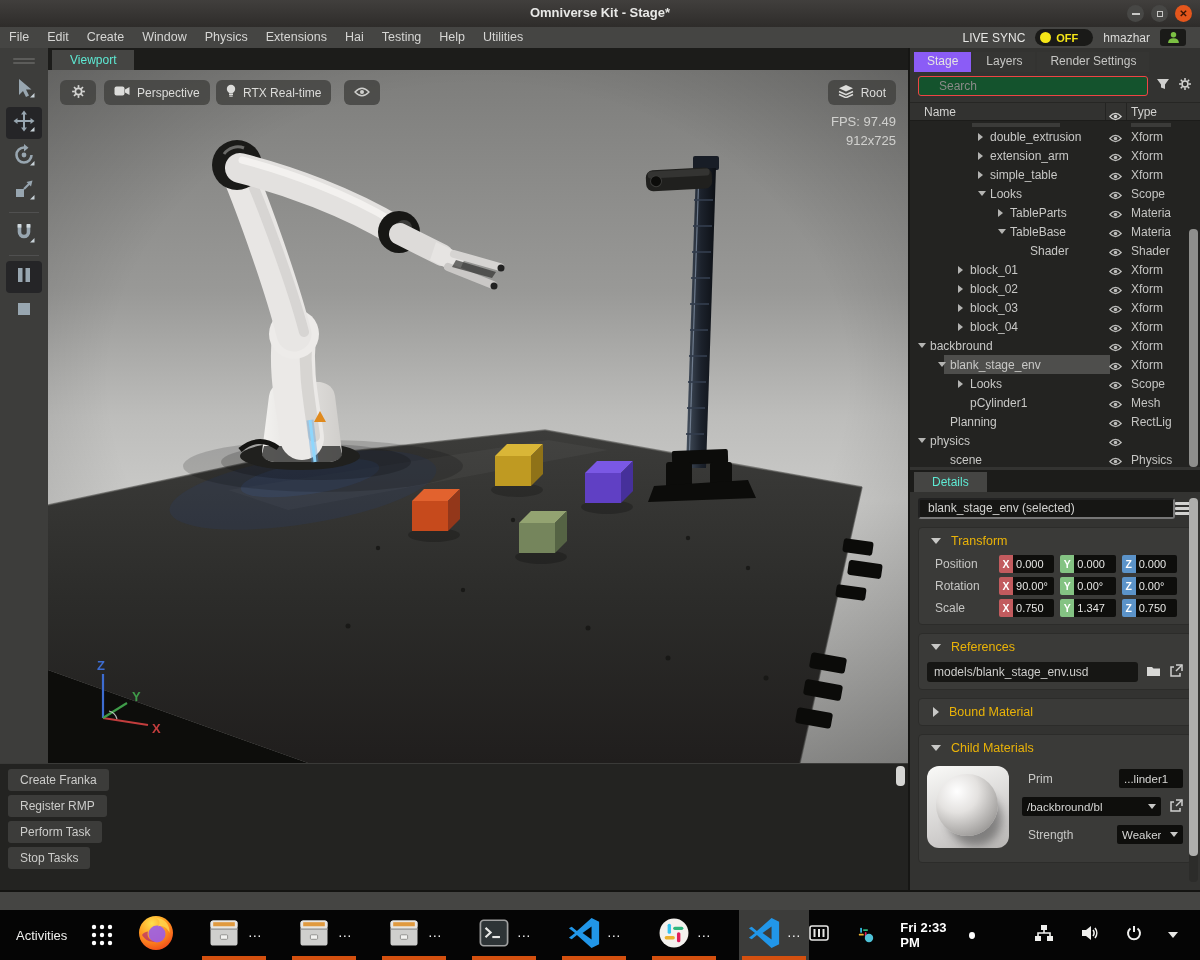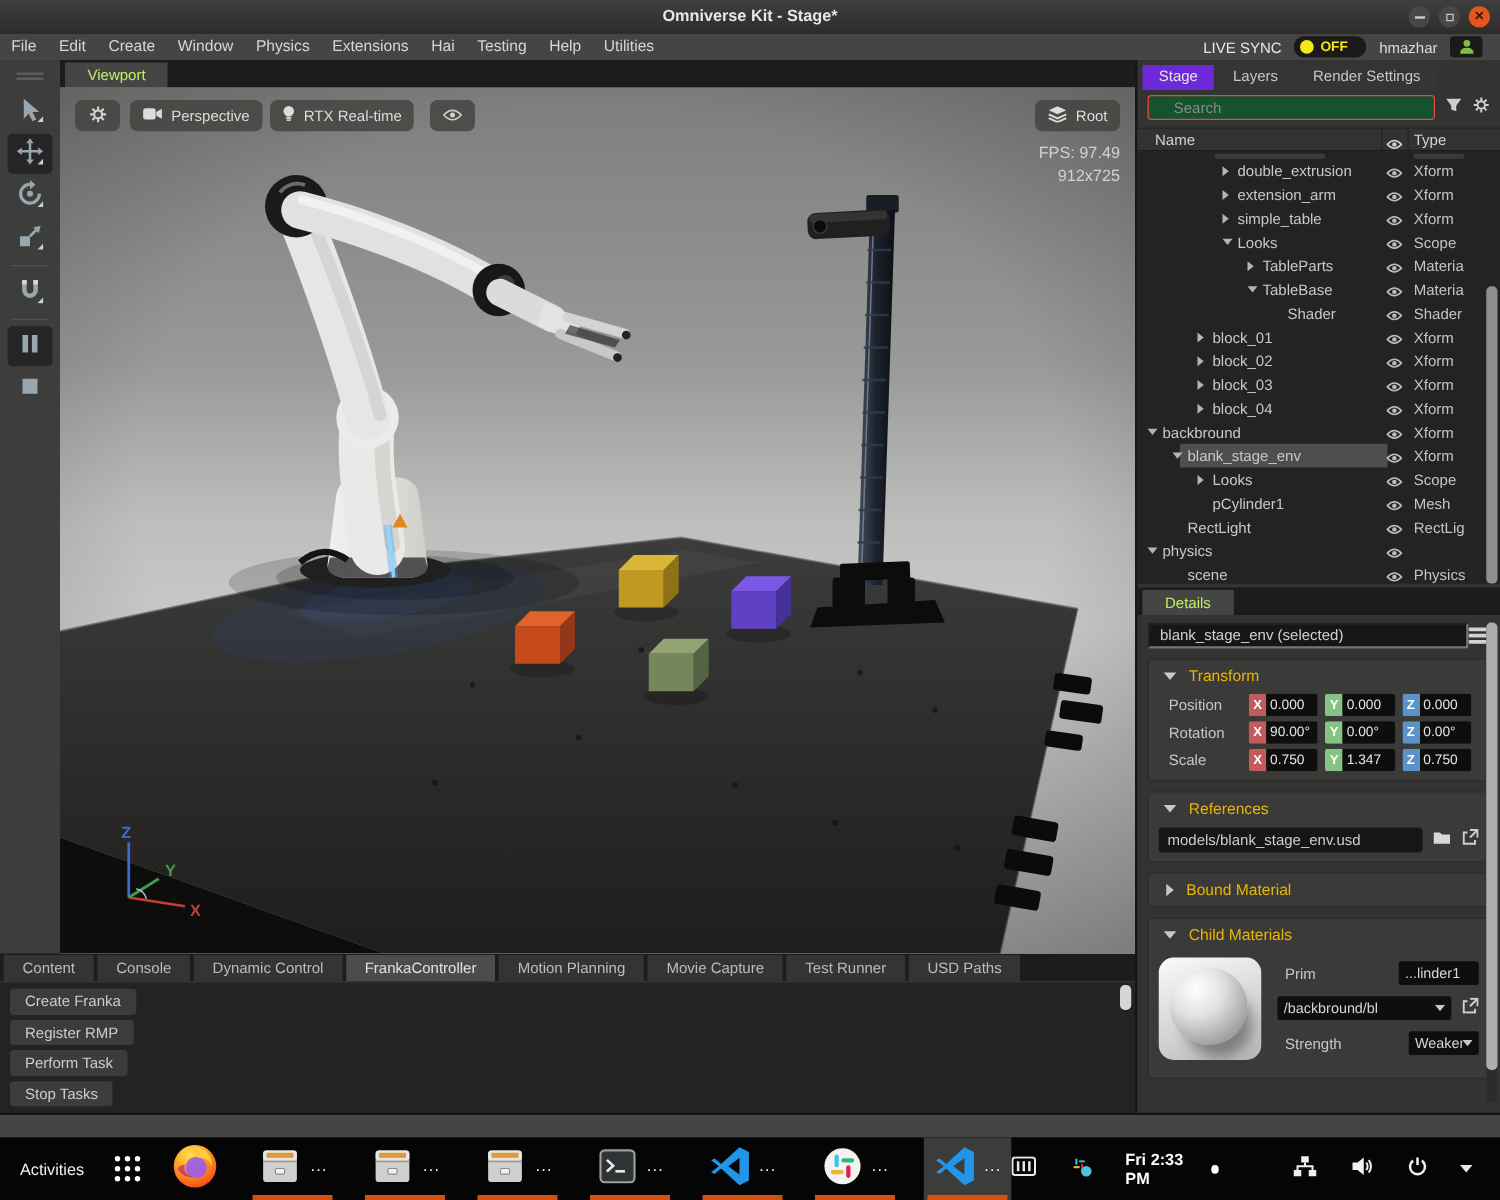--- a/index.html
+++ b/index.html
@@ -35,40 +35,40 @@
 .tool-col { width:48px; background:#3d3d3b; display:flex; flex-direction:column; align-items:center; padding-top:8px; }
 .drag-handle { width:22px; margin-bottom:6px; }
 .drag-handle div { height:2px; background:#5c5c5a; margin:2px 0; border-radius:1px; }
 .tool-btn { width:36px; height:32px; border-radius:4px; display:flex; align-items:center; justify-content:center; margin:1px 0; position:relative; }
 .tool-btn.active { background:#252527; }
 .tool-sep { width:30px; height:1px; background:#505050; margin:4px 0; }
 
 
 .viewport-area { width:860px; background:#1c1c1a; display:flex; flex-direction:column; }
 .vp-tabbar { height:22px; background:#1c1c1a; display:flex; align-items:flex-end; }
-.vp-tab { margin-left:4px; padding:3px 18px 3px; background:#454543; color:#bef264; font-size:12px; }
+.vp-tab { margin-left:4px; padding:3px 18px 3px; background:#454543; color:#5eead4; font-size:12px; }
 .vp-canvas { position:relative; height:693px; overflow:hidden; background:#9a9a98; }
 .vp-canvas svg.scene { position:absolute; inset:0; width:100%; height:100%; }
 .vp-btn { position:absolute; top:10px; height:25px; background:rgba(66,66,64,0.82); border-radius:6px; color:#dcdcda; font-size:12px; display:flex; align-items:center; gap:7px; padding:0 10px; }
 .fps-block { position:absolute; right:12px; top:42px; text-align:right; color:rgba(228,228,226,0.82); font-size:13px; line-height:19px; }
 
 
 .bottom-panel { height:127px; display:flex; flex-direction:column; background:#232321; }
 .bp-tabs { height:22px; background:#1c1c1a; display:flex; align-items:flex-end; }
 .bp-tab { margin-left:3px; padding:3px 15px 4px; background:#343432; color:#bcbcba; font-size:12px; white-space:nowrap; }
 .bp-tab.active { background:#4c4c4a; color:#e2e2e0; }
 .bp-content { flex:1; background:#232321; position:relative; padding:5px 8px; display:flex; flex-direction:column; align-items:flex-start; gap:4px; overflow:hidden; border-top:1px solid #3a3a38; }
 .bp-btn { height:22px; background:#3c3c3a; border-radius:3px; color:#ccccca; font-size:12px; padding:0 12px; display:flex; align-items:center; }
 .bp-scroll { position:absolute; right:3px; top:2px; width:9px; height:20px; background:#d6d6d4; border-radius:4px; }
 
 
 .right-panel { width:292px; background:#333331; border-left:2px solid #161614; display:flex; flex-direction:column; }
 .rp-tabs { margin:4px 4px 0; height:20px; display:flex; }
 .rp-tab { padding:2px 13px 3px; background:#353533; color:#c6c6c4; font-size:12px; margin-right:2px; white-space:nowrap; }
-.rp-tab.active { background:#6d28d9; color:#e4e4e2; }
+.rp-tab.active { background:#8b5cf6; color:#e4e4e2; }
 .rp-search { margin:4px 8px 6px; height:20px; display:flex; align-items:center; gap:8px; }
 .rp-search input { flex:1; height:20px; background:#14532d; border:1px solid #ef4444; border-radius:3px; color:#bbb; font-size:12px; padding:0 20px; outline:none; font-family:inherit; }
 .rp-search input::placeholder { color:#8a8a88; }
 .rp-header { height:19px; background:#323230; position:relative; border-top:1px solid #262624; border-bottom:1px solid #1c1c1a; }
 .rp-header .hname { position:absolute; left:14px; top:2px; color:#d2d2d0; font-size:12px; }
 .rp-header .heye { position:absolute; left:199px; top:4px; }
 .rp-header .htype { position:absolute; left:221px; top:2px; color:#d2d2d0; font-size:12px; }
 .rp-header .vsep1,.rp-header .vsep2 { position:absolute; top:0; bottom:0; width:1px; background:#242422; }
 .rp-header .vsep1 { left:195px; } .rp-header .vsep2 { left:216px; }
 .rp-tree { height:346px; background:#232321; position:relative; overflow:hidden; }
@@ -449,30 +449,20 @@
             </div>
             <div class="fps-block">
               <div>FPS: 97.49</div>
               <div>912x725</div>
             </div>
           </div>
         </div>
       </div>
 
       <div class="bottom-panel">
-        <div class="bp-tabs">
-            <div class="bp-tab">Content</div>
-            <div class="bp-tab">Console</div>
-            <div class="bp-tab">Dynamic Control</div>
-            <div class="bp-tab active">FrankaController</div>
-            <div class="bp-tab">Motion Planning</div>
-            <div class="bp-tab">Movie Capture</div>
-            <div class="bp-tab">Test Runner</div>
-            <div class="bp-tab">USD Paths</div>
-          </div>
         <div class="bp-content">
           <div class="bp-scroll"></div>
         <div class="bp-btn">Create Franka</div>
             <div class="bp-btn">Register RMP</div>
             <div class="bp-btn">Perform Task</div>
             <div class="bp-btn">Stop Tasks</div>
           </div>
       </div>
     </div>
 
@@ -647,21 +637,21 @@
               <span class="arr none"></span>
               <span class="tree-label">pCylinder1</span>
               <span class="tree-eye"><svg width="13" height="9" viewBox="0 0 16 10">
                   <path d="M1,5 Q8,-2.5 15,5 Q8,12.5 1,5 Z" fill="none" stroke="#bcbcba" stroke-width="1.5"></path>
                   <circle cx="8" cy="5" r="2.2" fill="#bcbcba"></circle>
                 </svg></span>
               <span class="tree-type">Mesh</span>
             </div>
             <div class="tree-row" style="padding-left: 28px;">
               <span class="arr none"></span>
-              <span class="tree-label">RectLight</span>
+              <span class="tree-label">Planning</span>
               <span class="tree-eye"><svg width="13" height="9" viewBox="0 0 16 10">
                   <path d="M1,5 Q8,-2.5 15,5 Q8,12.5 1,5 Z" fill="none" stroke="#bcbcba" stroke-width="1.5"></path>
                   <circle cx="8" cy="5" r="2.2" fill="#bcbcba"></circle>
                 </svg></span>
               <span class="tree-type">RectLig</span>
             </div>
             <div class="tree-row" style="padding-left: 8px;">
               <span class="arr down"></span>
               <span class="tree-label">physics</span>
               <span class="tree-eye"><svg width="13" height="9" viewBox="0 0 16 10">
@@ -789,21 +779,21 @@
                     <span class="cm-caret" style="margin-left:auto"></span>
                   </span>
                 <span style="margin-left:8px"><svg width="14" height="13" viewBox="0 0 14 13">
                       <path d="M5,3 H2 V12 H11 V9" stroke="#d0d0ce" fill="none" stroke-width="1.5"></path>
                       <path d="M7,1 H13 V7" stroke="#d0d0ce" fill="none" stroke-width="1.5"></path>
                       <line x1="13" y1="1" x2="7" y2="7" stroke="#d0d0ce" stroke-width="1.5"></line>
                     </svg></span>
               </div>
               <div class="cm-row" style="justify-content:space-between;padding-left:6px">
                 <span class="cm-label">Strength</span>
-                <span class="cm-box" style="width:56px">
+                <span class="cm-box" style="width:66px">
                     <span style="overflow:hidden;white-space:nowrap">Weaker</span>
                     <span class="cm-caret" style="margin-left:auto"></span>
                   </span>
               </div>
             </div>
           </div>
         </div>
         <div class="details-scrollbar">
             <div class="thumb"></div>
           </div>

